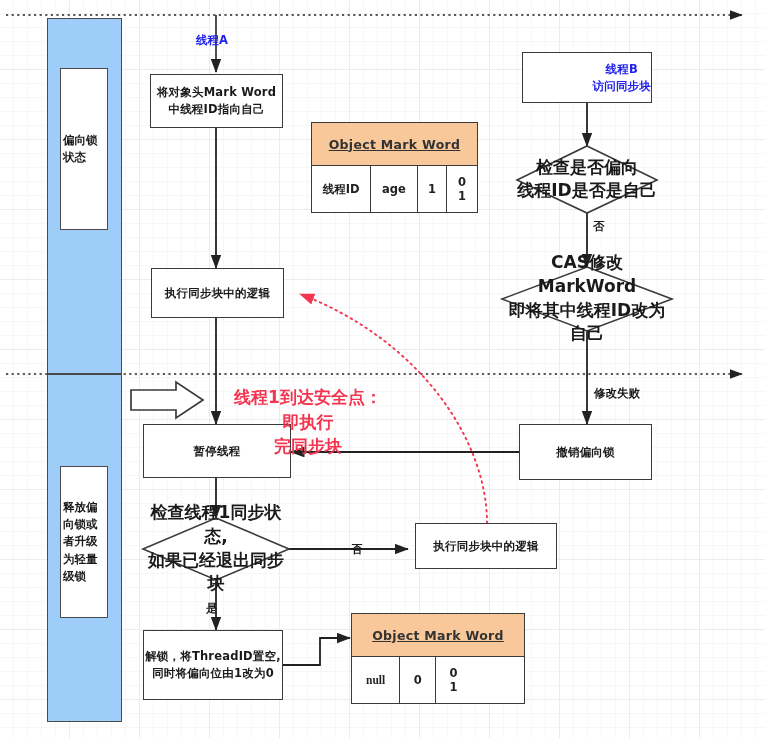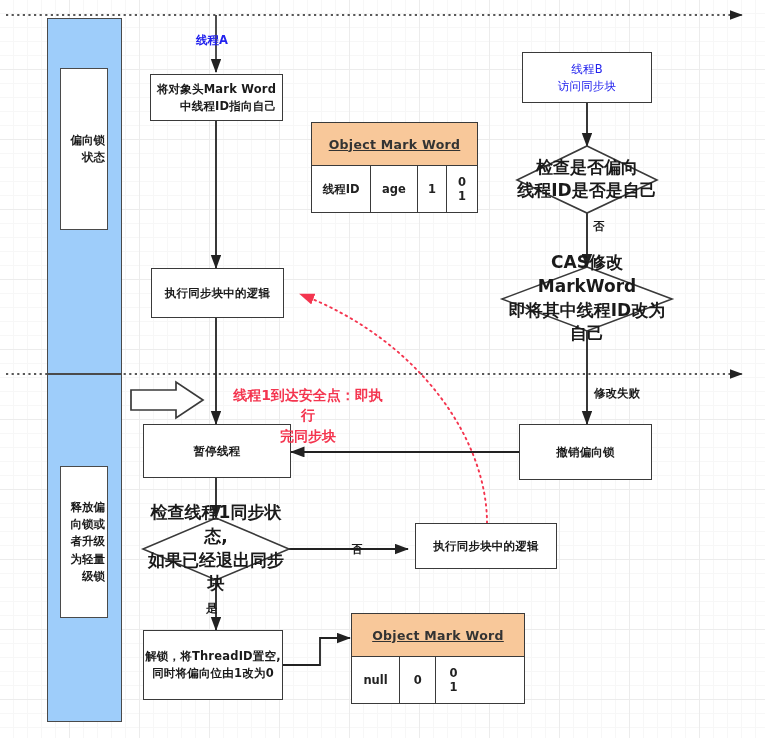--- a/index.html
+++ b/index.html
@@ -29,34 +29,34 @@
     border:1.6px solid #3a3a3a;
     background:#ffffff;
     display:flex;align-items:center;justify-content:center;
     text-align:center;
     font-size:11.5px;
     color:#1a1a1a;
     line-height:1.45;
     font-weight:600;
     letter-spacing:.2px;
   }
-  .node.blue-text{color:#2222ee;font-weight:400;}
+  .node.blue-text{color:#2222ee;font-weight:700;justify-content:flex-end;}
   .band{
     position:absolute;
     box-sizing:border-box;
     background:#9ecdfa;
     border:1.6px solid #4a4a4a;
   }
   .band-inner{
     position:absolute;
     box-sizing:border-box;
     background:#ffffff;
     border:1.6px solid #4a4a4a;
     display:flex;align-items:center;justify-content:center;
-    text-align:right;
+    text-align:left;
     font-size:11.5px;font-weight:600;color:#1a1a1a;
     line-height:1.5;
     padding:2px;
   }
   .diamond-wrap{position:absolute;}
   .diamond-label{
     position:absolute;left:0;top:50%;transform:translateY(-50%);
     width:100%;text-align:center;
     font-size:17px;font-weight:600;color:#1a1a1a;line-height:1.4;
     pointer-events:none;
@@ -87,21 +87,21 @@
     white-space:pre-line;
   }
   .mw-cell:last-child{border-right:none;}
   .edge-label{
     position:absolute;
     font-size:11.5px;font-weight:600;color:#1a1a1a;
     white-space:nowrap;
   }
   .note-red{
     position:absolute;
-    font-size:14px;font-weight:700;color:#f4354f;
+    font-size:17px;font-weight:700;color:#f4354f;
     text-align:center;line-height:1.45;
     white-space:pre-line;
   }
   .lane-label{
     position:absolute;
     font-size:11.5px;font-weight:700;color:#2222ee;
     white-space:nowrap;
   }
 </style>
 </head>
@@ -198,21 +198,21 @@
     <span>偏向锁状态</span>
   </div>
 
   <div class="band" style="left:47px;top:374px;width:75px;height:348px;"></div>
   <div class="band-inner" style="left:60px;top:466px;width:48px;height:152px;">
     <span>释放偏向锁或者升级为轻量级锁</span>
   </div>
 
   <div class="lane-label" style="left:196px;top:33px;">线程A</div>
 
-  <div class="node" style="left:150px;top:74px;width:133px;height:47px;white-space:pre-line;text-align:right;">
+  <div class="node" style="left:150px;top:74px;width:133px;height:54px;white-space:pre-line;">
     <span>将对象头Mark Word
 中线程ID指向自己</span>
   </div>
 
   <div class="node" style="left:151px;top:268px;width:133px;height:50px;white-space:pre-line;">
     <span>执行同步块中的逻辑</span>
   </div>
 
   <div class="node blue-text" style="left:522px;top:52px;width:130px;height:51px;white-space:pre-line;">
     <span>线程B
@@ -258,21 +258,21 @@
       <div class="mw-cell" style="width:28%;">age</div>
       <div class="mw-cell" style="width:18%;">1</div>
       <div class="mw-cell" style="width:18%;">0
 1</div>
     </div>
   </div>
 
   <div class="mw-table" style="left:351px;top:613px;width:174px;height:91px;">
     <div class="mw-head">Object Mark Word</div>
     <div class="mw-row">
-      <div class="mw-cell" style="width:28%;">null</div>
+      <div class="mw-cell" style="width:28%;font-family:Liberation Serif, serif;">null</div>
       <div class="mw-cell" style="width:21%;">0</div>
       <div class="mw-cell" style="width:20%;">0
 1</div>
     </div>
   </div>
 
   <div class="edge-label" style="left:593px;top:219px;">否</div>
   <div class="edge-label" style="left:594px;top:386px;">修改失败</div>
   <div class="edge-label" style="left:351px;top:542px;">否</div>
   <div class="edge-label" style="left:206px;top:601px;">是</div>

